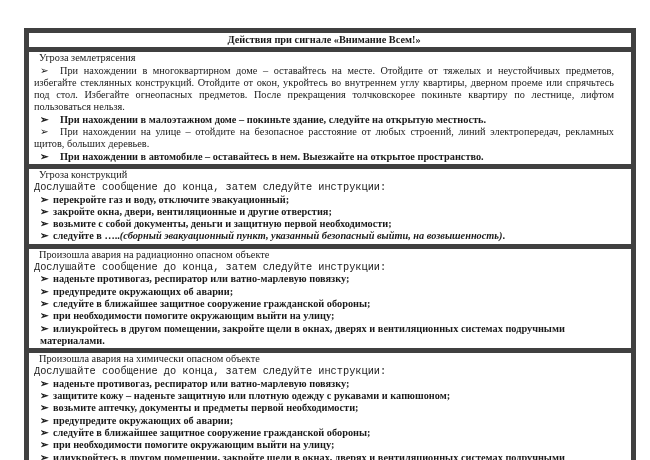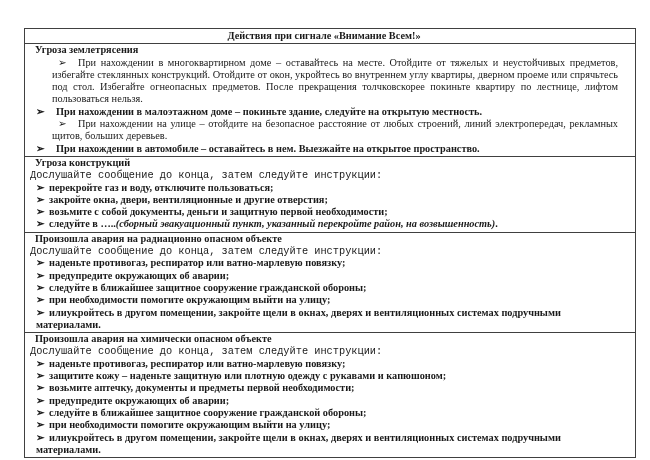--- a/index.html
+++ b/index.html
@@ -18,41 +18,40 @@
   .doc-table {
     position: absolute;
     left: 24px;
     top: 28px;
     width: 612px;
     border-collapse: collapse;
     font-size: 10.3px;
     line-height: 12.3px;
   }
   .doc-table td {
-    border: 1px solid #404040;
+    border: 5px solid #404040;
     padding: 0 17px 1px 5px;
     vertical-align: top;
   }
   .title-cell {
     text-align: center;
     font-weight: bold;
     padding-top: 1px !important;
   }
   .sec-title {
-    font-weight: bold;
+    font-weight: normal;
     padding-left: 5px;
   }
   .intro {
     display: block;
     font-family: Liberation Mono, monospace;
   }
   .just-item {
     text-align: justify;
     text-indent: 6px;
-    margin-left: 22px;
   }
   .just-item .arrow {
     display: inline-block;
     width: 20px;
     text-indent: 0;
   }
   .list-item {
     padding-left: 6px;
     font-weight: bold;
   }
@@ -92,30 +91,30 @@
         <span class="arrow">➢</span><span>При нахождении в автомобиле – оставайтесь в нем. Выезжайте на открытое пространство.</span>
       </div>
     </td>
   </tr>
 
   <tr>
     <td>
       <div class="sec-title">Угроза конструкций</div>
       <div class="intro">Дослушайте сообщение до конца, затем следуйте инструкции:</div>
       <div class="list-item">
-        <span class="arrow">➢</span><span>перекройте газ и воду, отключите пользоваться;</span>
+        <span class="arrow">➢</span><span>перекройте газ и воду, отключите эвакуационный;</span>
       </div>
       <div class="list-item">
         <span class="arrow">➢</span><span>закройте окна, двери, вентиляционные и другие отверстия;</span>
       </div>
       <div class="list-item">
         <span class="arrow">➢</span><span>возьмите с собой документы, деньги и защитную первой необходимости;</span>
       </div>
       <div class="list-item">
-        <span class="arrow">➢</span><span>следуйте в …..</span><span class="em">(сборный эвакуационный пункт, указанный перекройте район, на возвышенность)</span><span>.</span>
+        <span class="arrow">➢</span><span>следуйте в …..</span><span class="em">(сборный эвакуационный пункт, указанный безопасный выйти, на возвышенность)</span><span>.</span>
       </div>
     </td>
   </tr>
 
   <tr>
     <td>
       <div class="sec-title">Произошла авария на радиационно опасном объекте</div>
       <div class="intro">Дослушайте сообщение до конца, затем следуйте инструкции:</div>
       <div class="list-item">
         <span class="arrow">➢</span><span>наденьте противогаз, респиратор или ватно-марлевую повязку;</span>

